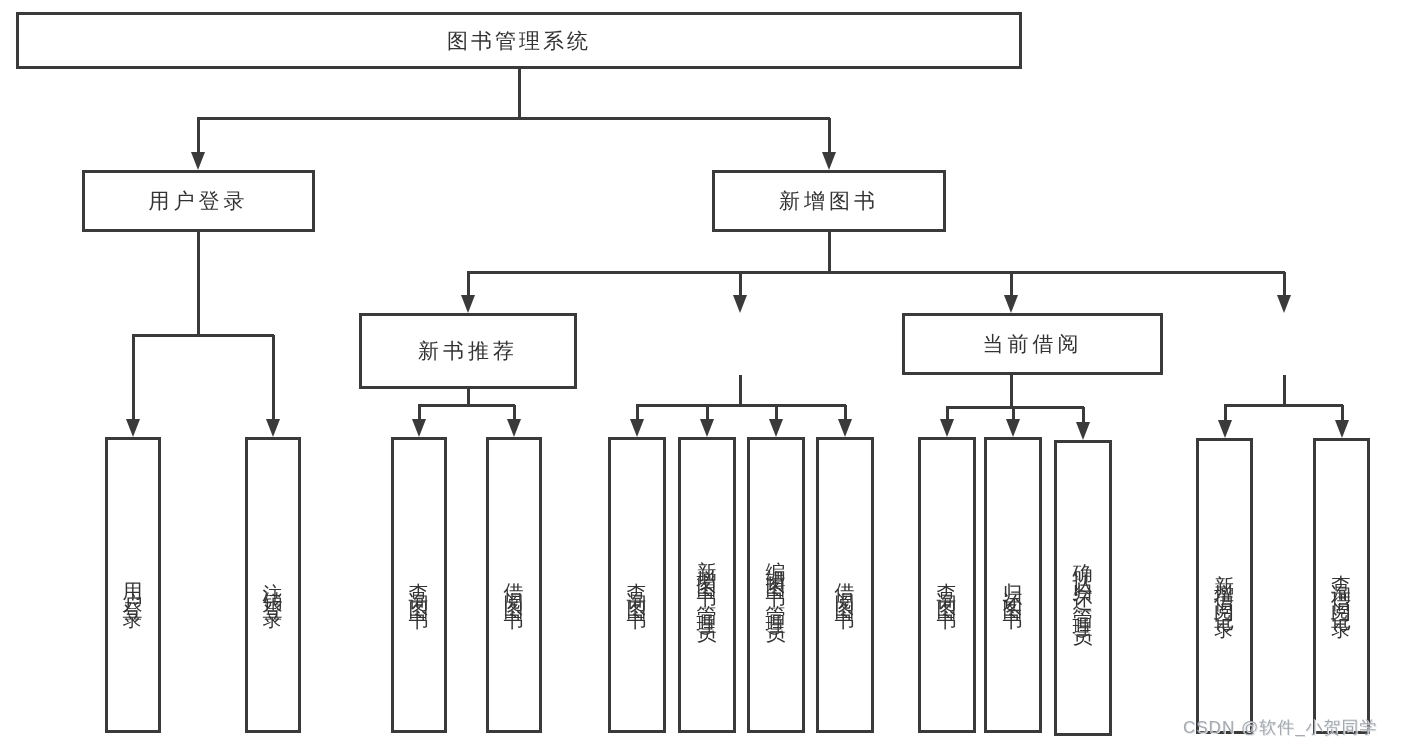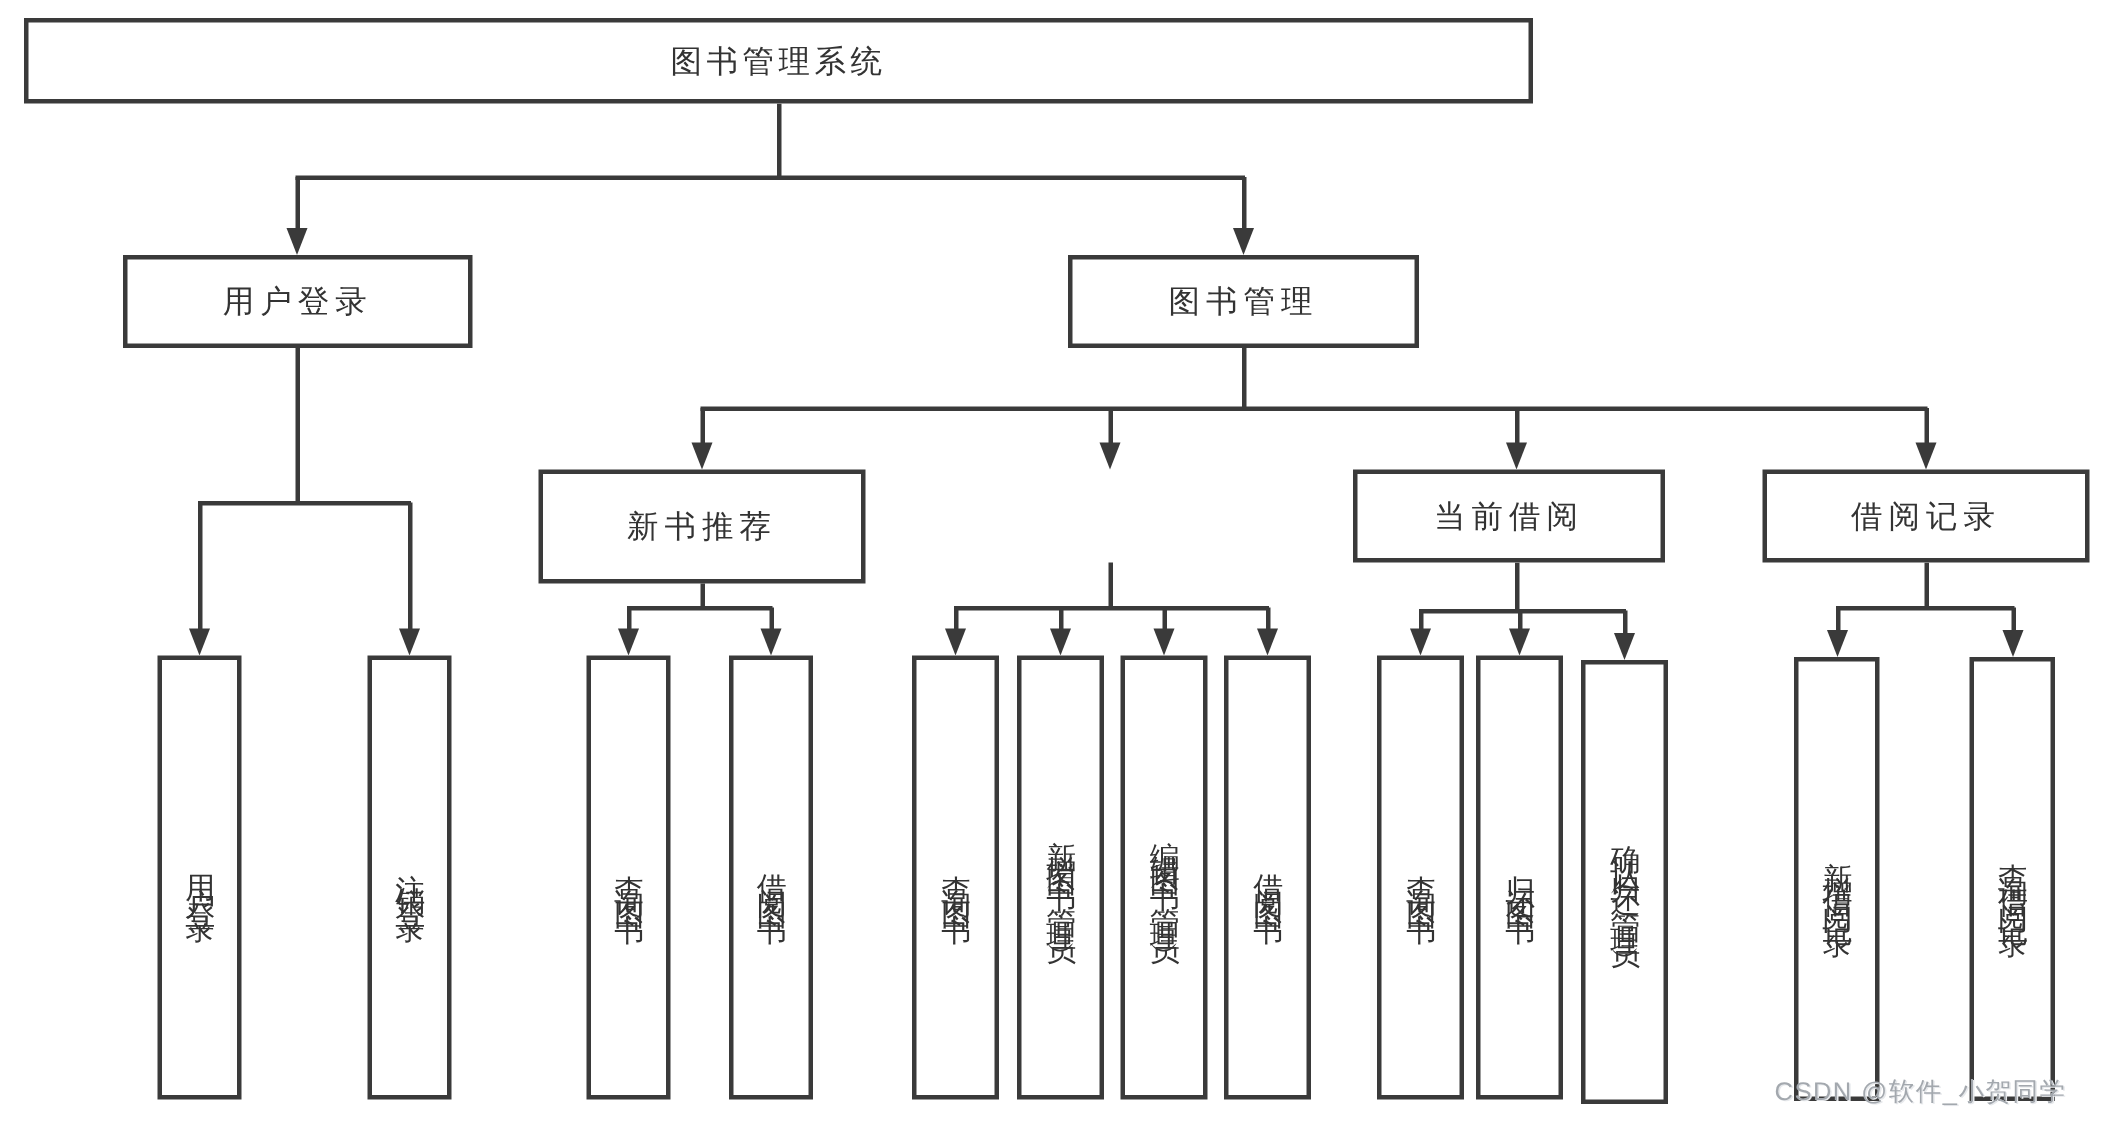--- a/index.html
+++ b/index.html
@@ -35,31 +35,28 @@
 <div class="canvas">
 
   <div class="node" style="left:16px;top:12px;width:1006px;height:57px;">
     <span class="h-label title-label">图书管理系统</span>
   </div>
 
   <div class="node" style="left:82px;top:170px;width:233px;height:62px;">
     <span class="h-label">用户登录</span>
   </div>
   <div class="node" style="left:712px;top:170px;width:234px;height:62px;">
-    <span class="h-label">图书管理</span>
+    <span class="h-label">新增图书</span>
   </div>
 
   <div class="node" style="left:359px;top:313px;width:218px;height:76px;">
     <span class="h-label">新书推荐</span>
   </div>
-  <div class="node" style="left:902px;top:313px;width:208px;height:62px;">
+  <div class="node" style="left:902px;top:313px;width:261px;height:62px;">
     <span class="h-label">当前借阅</span>
-  </div>
-  <div class="node" style="left:1175px;top:313px;width:218px;height:62px;">
-    <span class="h-label">借阅记录</span>
   </div>
 
   <div class="node" style="left:105px;top:437px;width:56px;height:296px;">
     <span class="v-label">用户登录</span>
   </div>
   <div class="node" style="left:245px;top:437px;width:56px;height:296px;">
     <span class="v-label">注销登录</span>
   </div>
 
   <div class="node" style="left:391px;top:437px;width:56px;height:296px;">

